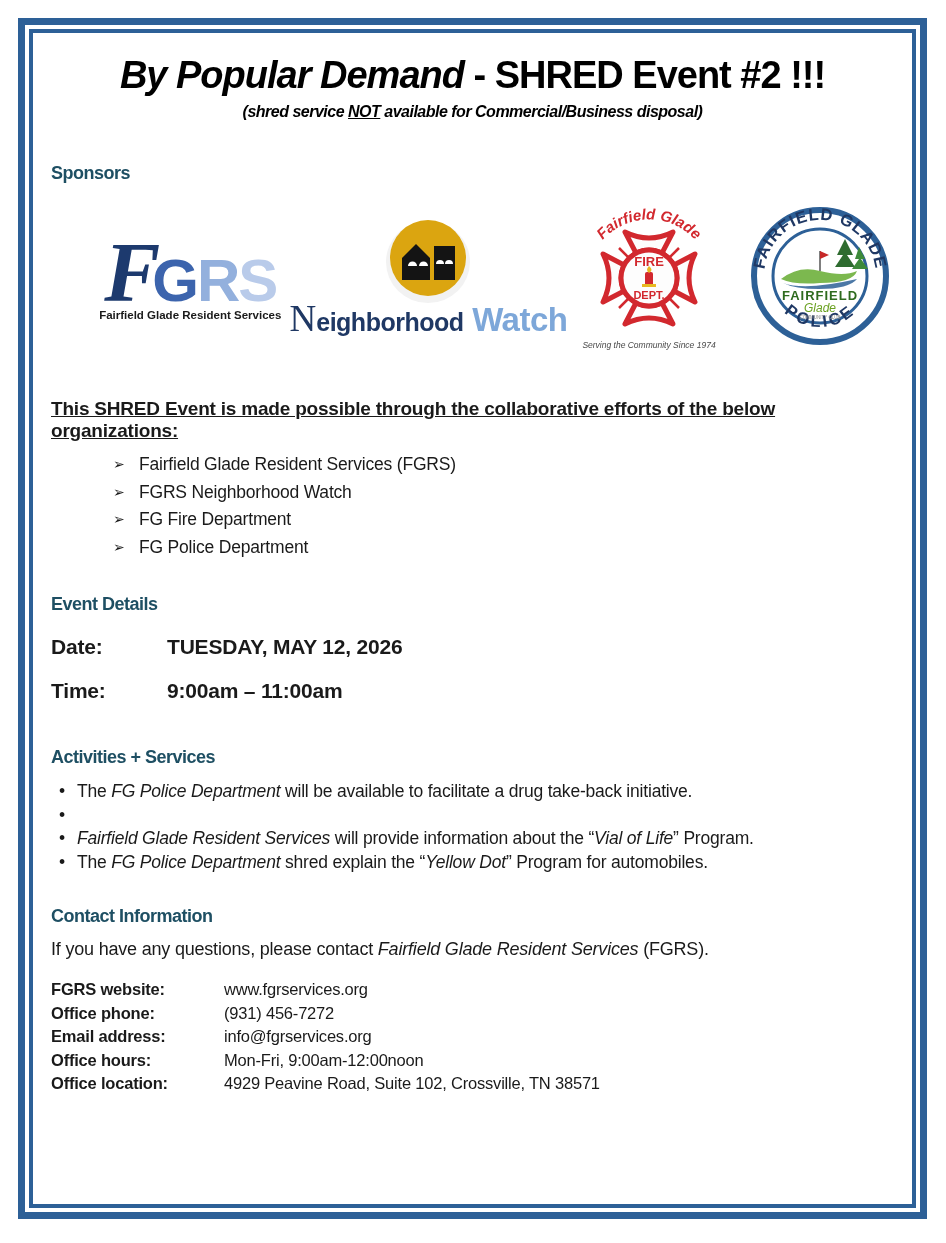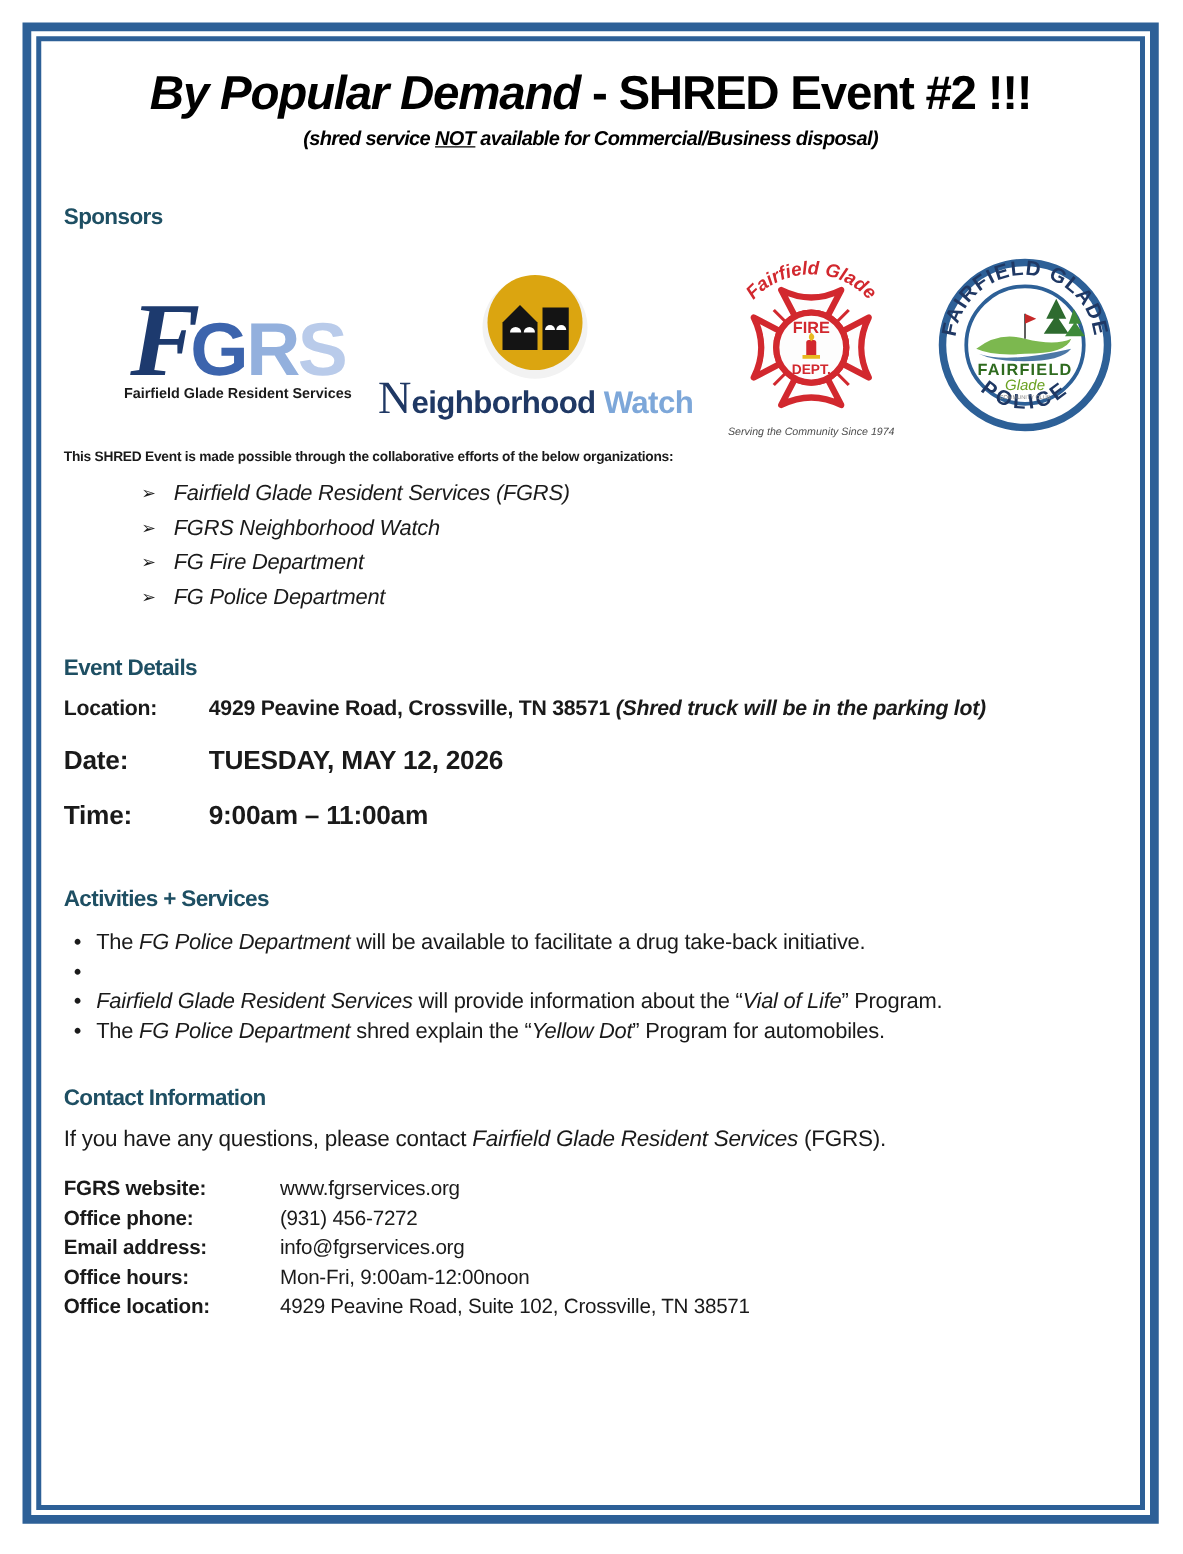--- a/index.html
+++ b/index.html
@@ -37,32 +37,32 @@
     font-size:84px; color:#1d3a6e; margin-right:-8px; }
   .fgrs-g { font-size:60px; font-weight:bold; color:#3c64ad; letter-spacing:-2px; }
   .fgrs-r { font-size:60px; font-weight:bold; color:#93b0dd; letter-spacing:-2px; }
   .fgrs-s { font-size:60px; font-weight:bold; color:#b9cbea; letter-spacing:-2px; }
   .fgrs-caption { font-size:11.5px; font-weight:bold; color:#1a1a1a; margin-top:-6px; }
 
   .logo-nw { width:230px; display:flex; flex-direction:column; align-items:center; margin-left:12px; }
   .nw-text { margin-top:-4px; line-height:1; white-space:nowrap; }
   .nw-n { font-family:"Liberation Serif", serif; font-size:37px; color:#1f3864; }
   .nw-rest { font-size:25px; font-weight:bold; color:#1f3864; letter-spacing:-0.5px; }
-  .nw-watch { font-size:25px; font-weight:bold; color:#7da7d9; letter-spacing:-0.5px; }
+  .nw-watch { font-size:33px; font-weight:bold; color:#7da7d9; letter-spacing:-0.5px; }
 
   .logo-fire { width:160px; margin-left:26px; display:flex; justify-content:center; }
   .logo-police { width:150px; margin-left:18px; display:flex; justify-content:center; }
 
   
-  .collab-intro { font-size:11px; font-weight:bold; letter-spacing:-0.2px; }
+  .collab-intro { margin-top:38px; font-size:19px; font-weight:bold; letter-spacing:-0.2px;text-decoration:underline; }
   .collab-list { margin-top:14px; }
   .collab-item { display:flex; margin-bottom:10px; font-size:17.5px; line-height:17.5px;
     padding-left:62px; }
   .collab-item .arrow { width:26px; font-size:14px; color:#1a1a1a; font-style:normal; }
-  .collab-item .txt { font-style:italic; letter-spacing:-0.2px; }
+  .collab-item .txt { letter-spacing:-0.2px; }
 
   
   .detail-row { margin-top:12px; font-size:17px; font-weight:bold; letter-spacing:-0.2px; }
   .detail-row .lbl { display:inline-block; width:116px; }
   .detail-note { font-style:italic; }
   .detail-row.big { margin-top:20px; font-size:21px; }
   .detail-row.big .lbl { width:116px; }
 
   
   .act-list { margin-top:12px; }
@@ -201,21 +201,20 @@
         <span class="txt">FG Fire Department</span>
       </div>
       <div class="collab-item">
         <span class="arrow">➢</span>
         <span class="txt">FG Police Department</span>
       </div>
     </div>
 
     <h2 class="section h-event">Event Details</h2>
 
-    <div class="detail-row"><span class="lbl">Location:</span><span>4929 Peavine Road, Crossville, TN 38571</span><span class="detail-note">  (Shred truck will be in the parking lot)</span></div>
 
     <div class="detail-row big"><span class="lbl">Date:</span><span>TUESDAY, MAY 12, 2026</span></div>
 
     <div class="detail-row big"><span class="lbl">Time:</span><span>9:00am – 11:00am</span></div>
 
     <h2 class="section h-activities">Activities + Services</h2>
 
     <div class="act-list">
       <div class="act-item">
         <span class="dot">•</span>

